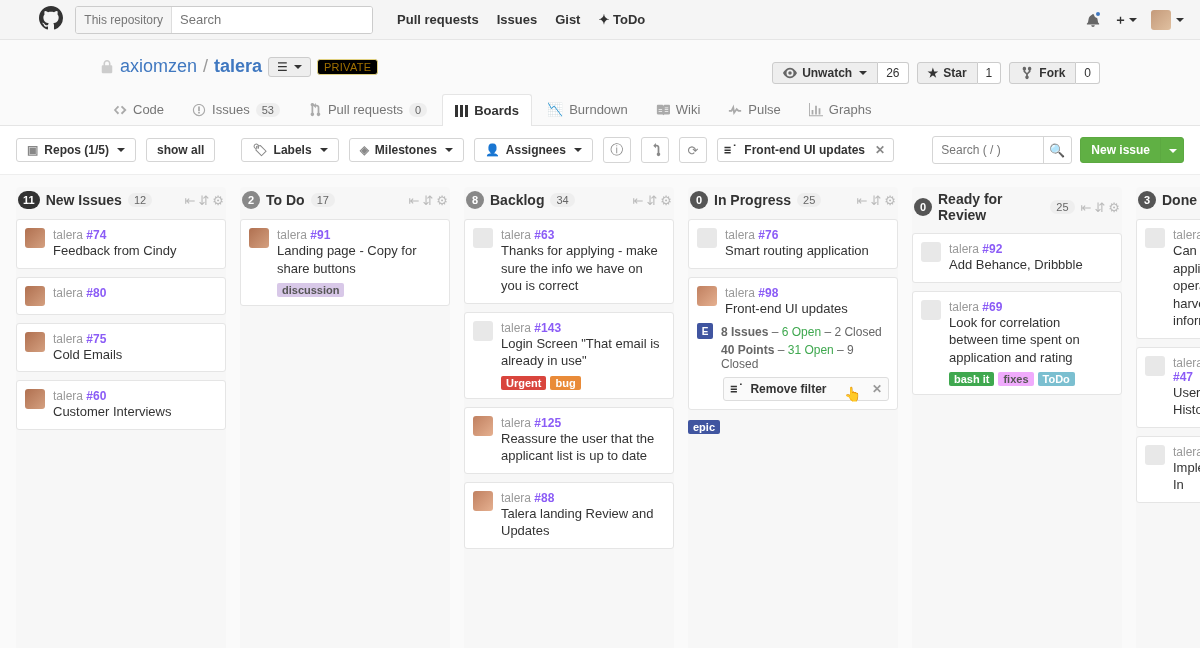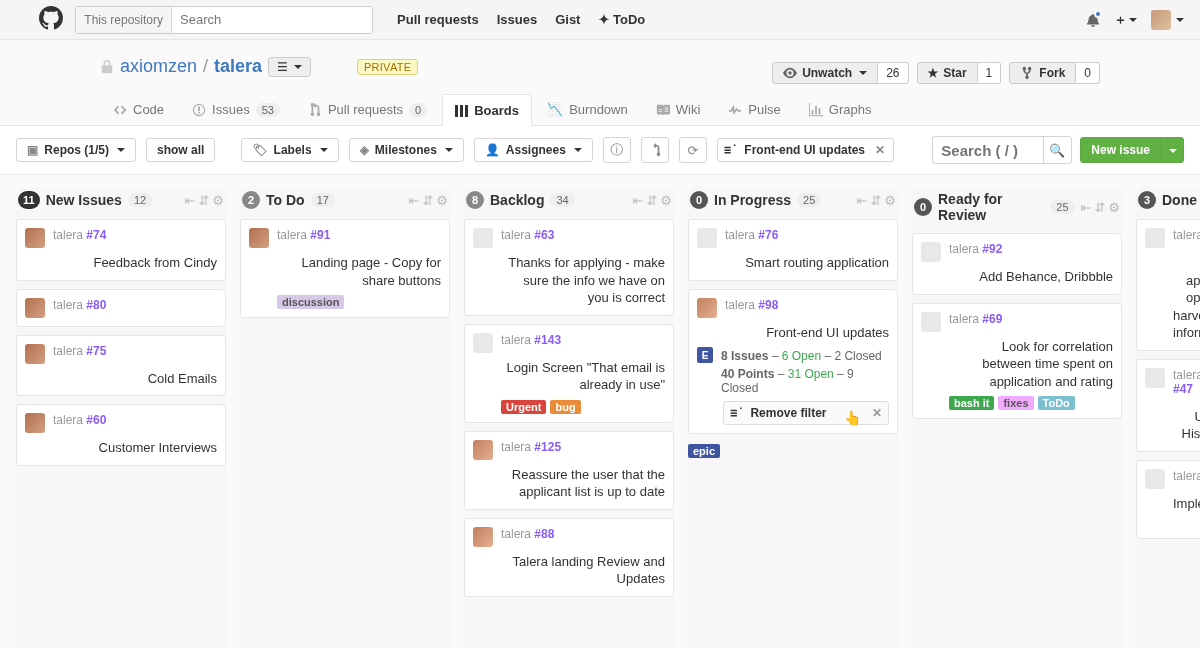--- a/index.html
+++ b/index.html
@@ -19,42 +19,42 @@
 .avatar-sm { width: 20px; height: 20px; border-radius: 3px; background: linear-gradient(135deg,#c49a7a,#e0c0a0); }
 .caret { display: inline-block; width: 0; height: 0; border-left: 4px solid transparent; border-right: 4px solid transparent; border-top: 4px solid #333; vertical-align: middle; margin-left: 2px; }
 
 .subhead { background: #fafafa; border-bottom: 1px solid #e5e5e5; padding-top: 16px; }
 .subhead-inner { width: 1000px; margin: 0 auto; }
 .repo-title { display: flex; align-items: center; gap: 6px; font-size: 18px; padding-bottom: 12px; }
 .lock-ico { color: #bbb; }
 .repo-title .own, .repo-title .name { color: #4078c0; }
 .repo-title .name { font-weight: 600; }
 .list-btn { border: 1px solid #ccc; border-radius: 3px; background: #eee; padding: 2px 8px; font-size: 12px; display: inline-flex; align-items: center; gap: 4px; }
-.private-badge { border: 1px solid #e0d080; color: #a07000; background: #fef9c3; border-radius: 3px; padding: 1px 6px; font-size: 11px; text-transform: uppercase; letter-spacing: .3px; margin-left: 40px; }
+.private-badge { border: 1px solid #e0d080; color: #a07000; background: #000000; border-radius: 3px; padding: 1px 6px; font-size: 11px; text-transform: uppercase; letter-spacing: .3px; }
 .repo-actions { margin-left: auto; display: flex; gap: 8px; }
 .btn-grp { display: flex; }
 .btn { background: #eee; border: 1px solid #ccc; padding: 3px 10px; font-size: 12px; color: #333; display: inline-flex; align-items: center; gap: 5px; cursor: pointer; font-weight: 600; }
 .btn:first-child { border-radius: 3px 0 0 3px; }
 .btn-count { background: #fff; border: 1px solid #ccc; border-left: none; padding: 3px 8px; font-size: 12px; border-radius: 0 3px 3px 0; }
 .repo-head-row { display: flex; align-items: center; }
 
 .tabs { display: flex; gap: 2px; margin-top: 4px; }
 .tab { display: flex; align-items: center; gap: 6px; padding: 8px 12px; color: #767676; font-size: 13px; border: 1px solid transparent; border-bottom: none; cursor: pointer; }
 .tab.active { background: #fff; border-color: #e5e5e5; border-radius: 3px 3px 0 0; color: #333; font-weight: 600; position: relative; top: 1px; }
 .tab .mini-count { background: #eee; border-radius: 8px; padding: 1px 6px; font-size: 11px; color: #666; }
 
 .toolbar { background: #fff; border-bottom: 1px solid #eee; padding: 10px 16px; display: flex; align-items: center; gap: 10px; }
 .tool-btn { border: 1px solid #d5d5d5; border-radius: 3px; background: #fff; padding: 4px 10px; font-size: 12px; color: #333; display: inline-flex; align-items: center; gap: 6px; cursor: pointer; font-weight: 600; }
 .tool-ico { color: #888; }
 .icon-btn { border: 1px solid #d5d5d5; border-radius: 3px; background: #fff; width: 28px; height: 26px; display: inline-flex; align-items: center; justify-content: center; cursor: pointer; color: #888; }
 .filter-chip { border: 1px solid #d5d5d5; border-radius: 3px; background: #fff; padding: 4px 8px 4px 6px; font-size: 12px; display: inline-flex; align-items: center; gap: 6px; font-weight: 600; }
 .chip-x { cursor: pointer; color: #888; margin-left: 4px; }
 .toolbar-right { margin-left: auto; display: flex; gap: 8px; align-items: center; }
 .search-box { border: 1px solid #d5d5d5; border-radius: 3px; display: flex; align-items: center; height: 28px; overflow: hidden; }
-.search-box input { border: none; outline: none; padding: 0 8px; font-size: 15px; width: 110px; font-weight: bold; }
+.search-box input { border: none; outline: none; padding: 0 8px; font-size: 12px; width: 110px; }
 .search-box .srch-btn { border-left: 1px solid #d5d5d5; width: 28px; height: 100%; display: flex; align-items: center; justify-content: center; color: #888; cursor: pointer; }
 .new-issue-btn { background: #60b044; color: #fff; border: 1px solid #5ca941; border-radius: 3px; font-weight: 600; font-size: 12px; display: flex; overflow: hidden; }
 .new-issue-btn .main { padding: 5px 10px; cursor: pointer; }
 .new-issue-btn .dd { border-left: 1px solid #5ca941; padding: 5px 6px; cursor: pointer; }
 
 .board { background: #fafafa; padding: 12px 16px 20px; display: flex; gap: 14px; overflow-x: hidden; min-height: 520px; }
 .col { background: rgba(0,0,0,0.01); border-radius: 3px; width: 210px; flex: 0 0 210px; display: flex; flex-direction: column; }
 .col-head { display: flex; align-items: center; gap: 6px; padding: 4px 2px 10px; }
 .col-badge { background: #888; color: #fff; border-radius: 9px; min-width: 18px; height: 18px; font-size: 11px; display: inline-flex; align-items: center; justify-content: center; padding: 0 5px; font-weight: 700; }
 .col.new .col-badge { background: #333; }
@@ -64,21 +64,21 @@
 .col-tools { margin-left: auto; display: flex; gap: 3px; color: #bbb; }
 .col-tools span { cursor: pointer; }
 .card { background: #fff; border: 1px solid #e5e5e5; border-radius: 3px; padding: 8px; margin-bottom: 8px; }
 .card-row { display: flex; gap: 8px; }
 .av { width: 20px; height: 20px; border-radius: 3px; background: #ddd; flex-shrink: 0; }
 .av.p1 { background: linear-gradient(135deg,#b07050,#d4a080); }
 .av.p2 { background: linear-gradient(135deg,#c08060,#e5b090); }
 .av.blank { background: #e8e8e8; }
 .meta { font-size: 12px; color: #999; }
 .meta b { color: #8b5cf6; font-weight: 600; }
-.card-title { font-size: 13px; color: #333; margin-top: 12px; line-height: 1.35; text-align: right; }
+.card-title { font-size: 13px; color: #333; margin-top: 0; line-height: 1.35; }
 .labels { display: flex; gap: 4px; margin-top: 6px; flex-wrap: wrap; }
 .lbl { border-radius: 2px; padding: 1px 5px; font-size: 11px; color: #fff; font-weight: 700; }
 .lbl.discussion { background: #d8c8e8; color: #555; }
 .lbl.urgent { background: #d9453d; }
 .lbl.bug { background: #e98b39; }
 .lbl.bashit { background: #3fa84f; }
 .lbl.fixes { background: #f0abfc; color: #555; }
 .lbl.todo { background: #7bbfd0; }
 .lbl.epic { background: #4055a0; }
 .epic-card .epic-badge { width: 16px; height: 16px; background: #4055a0; color: #fff; font-size: 10px; font-weight: 700; display: inline-flex; align-items: center; justify-content: center; border-radius: 2px; margin-top: 2px; }

